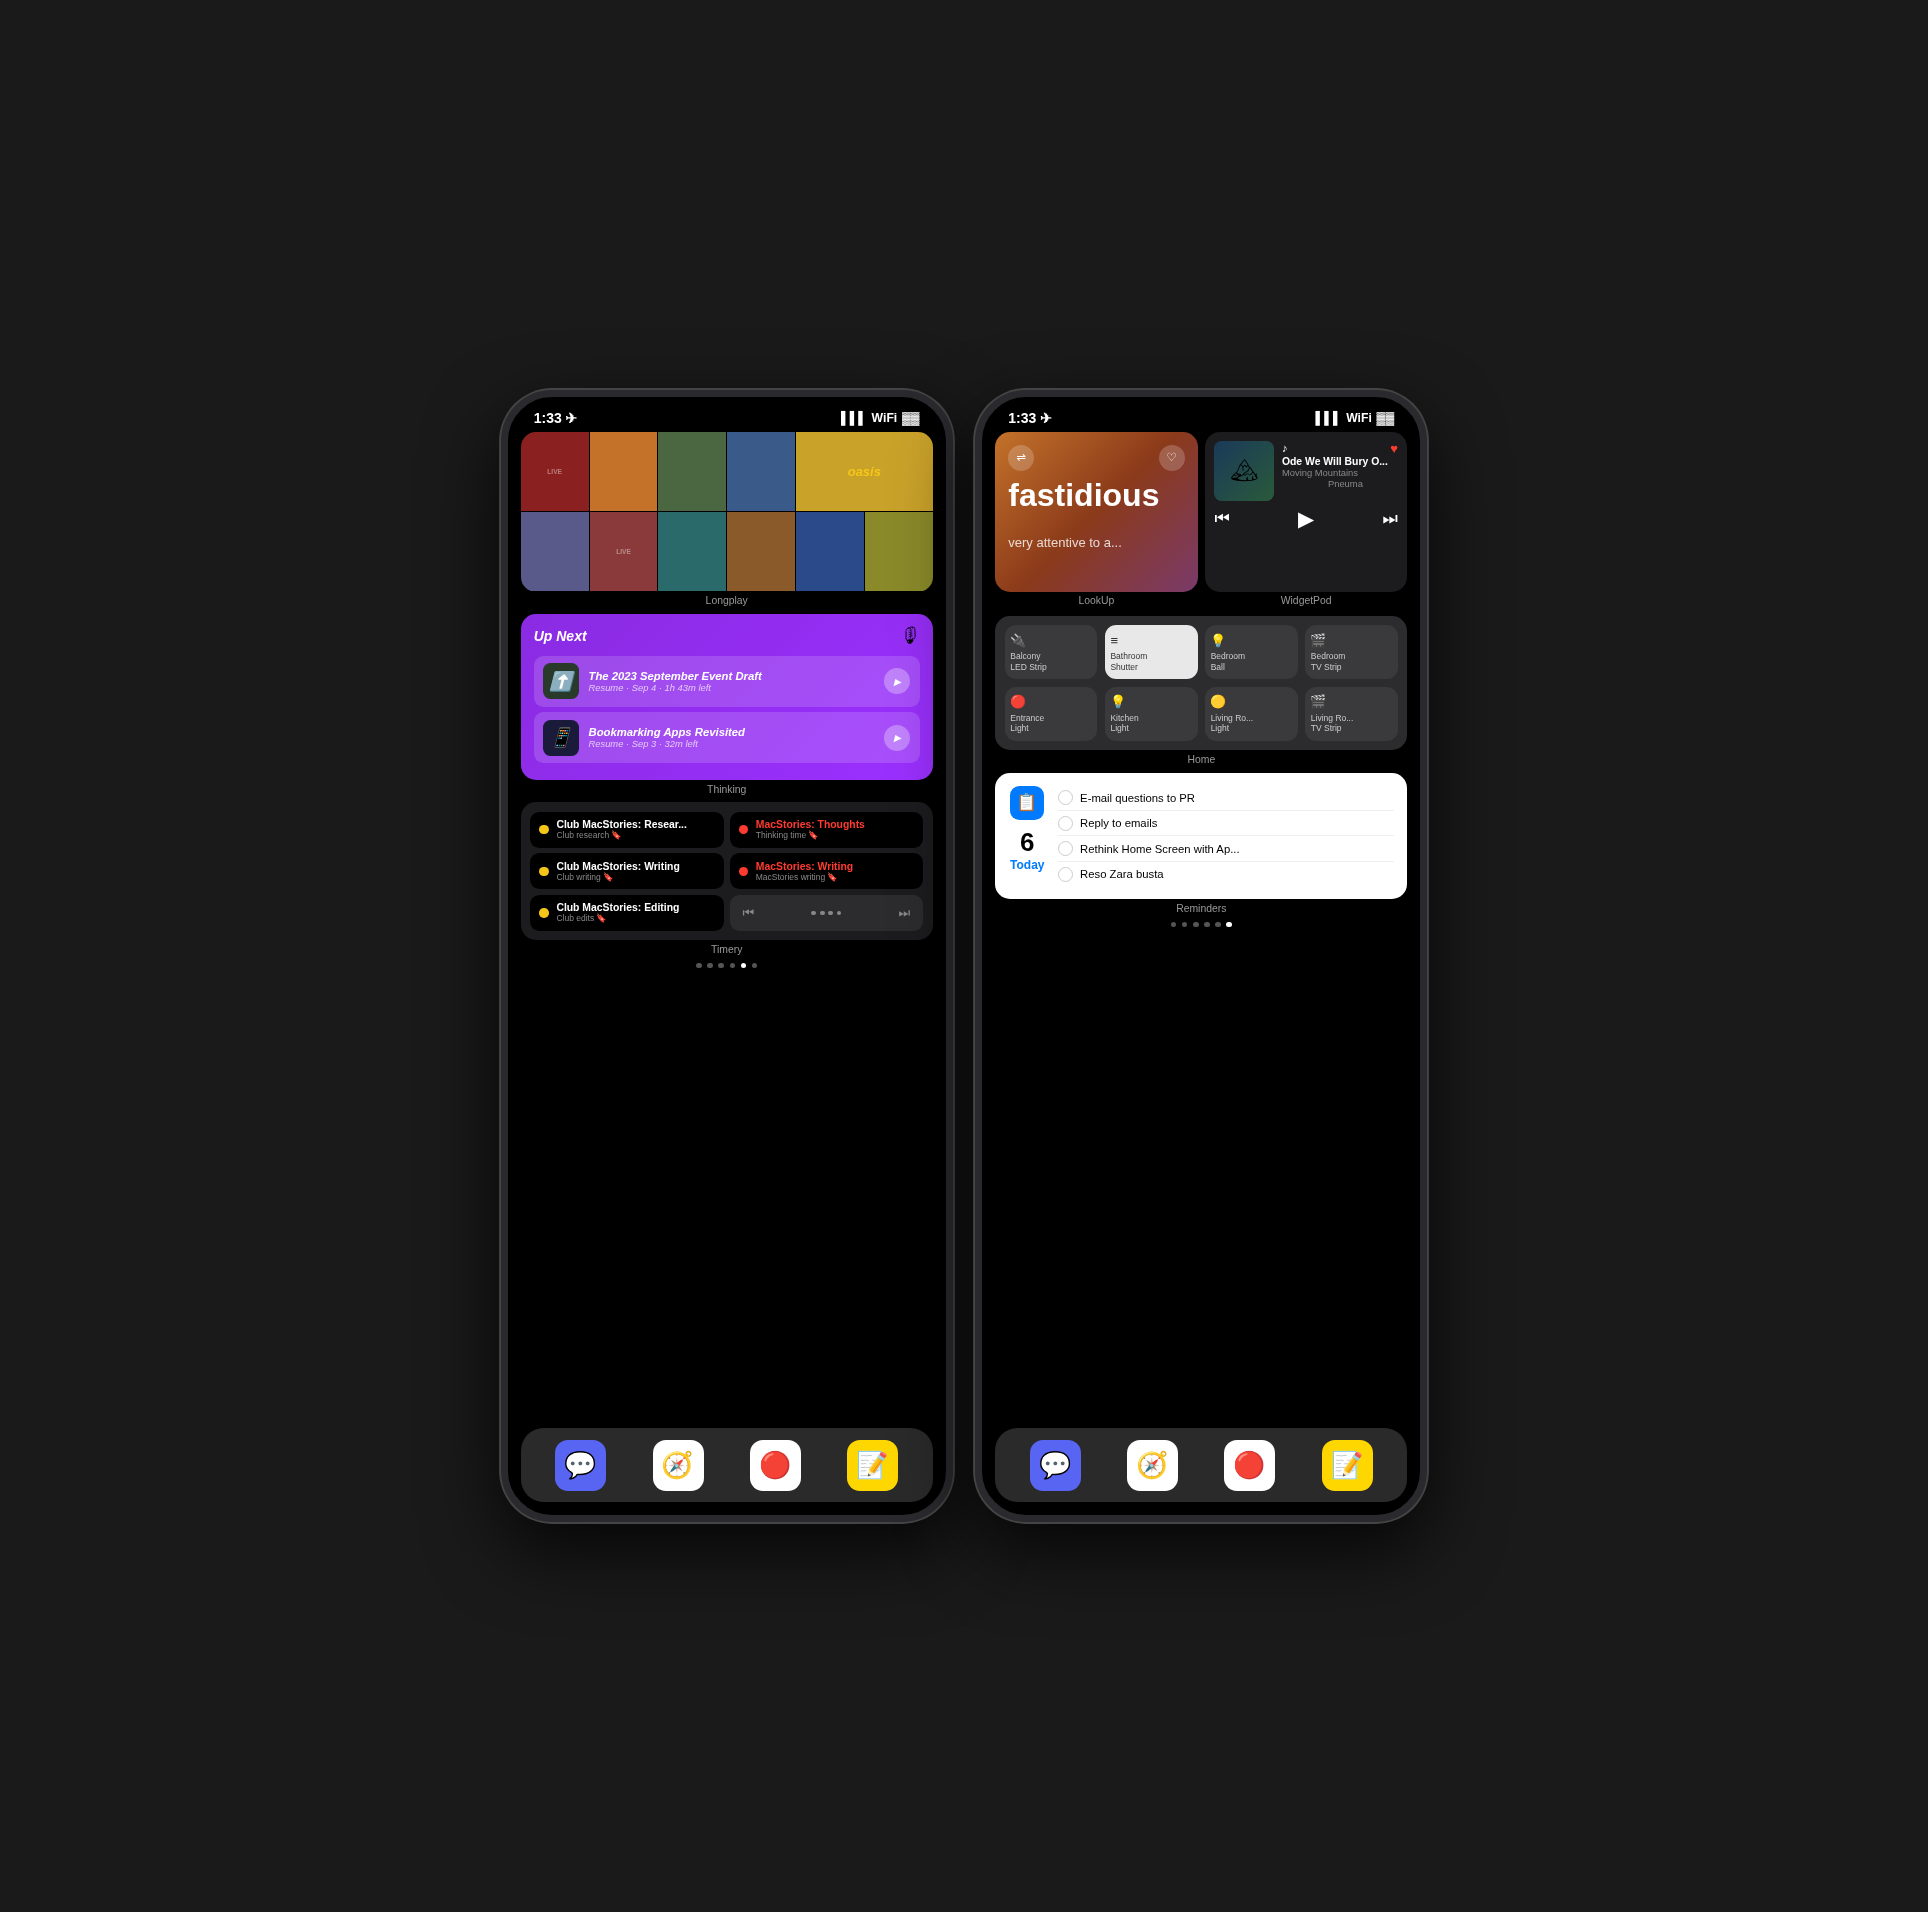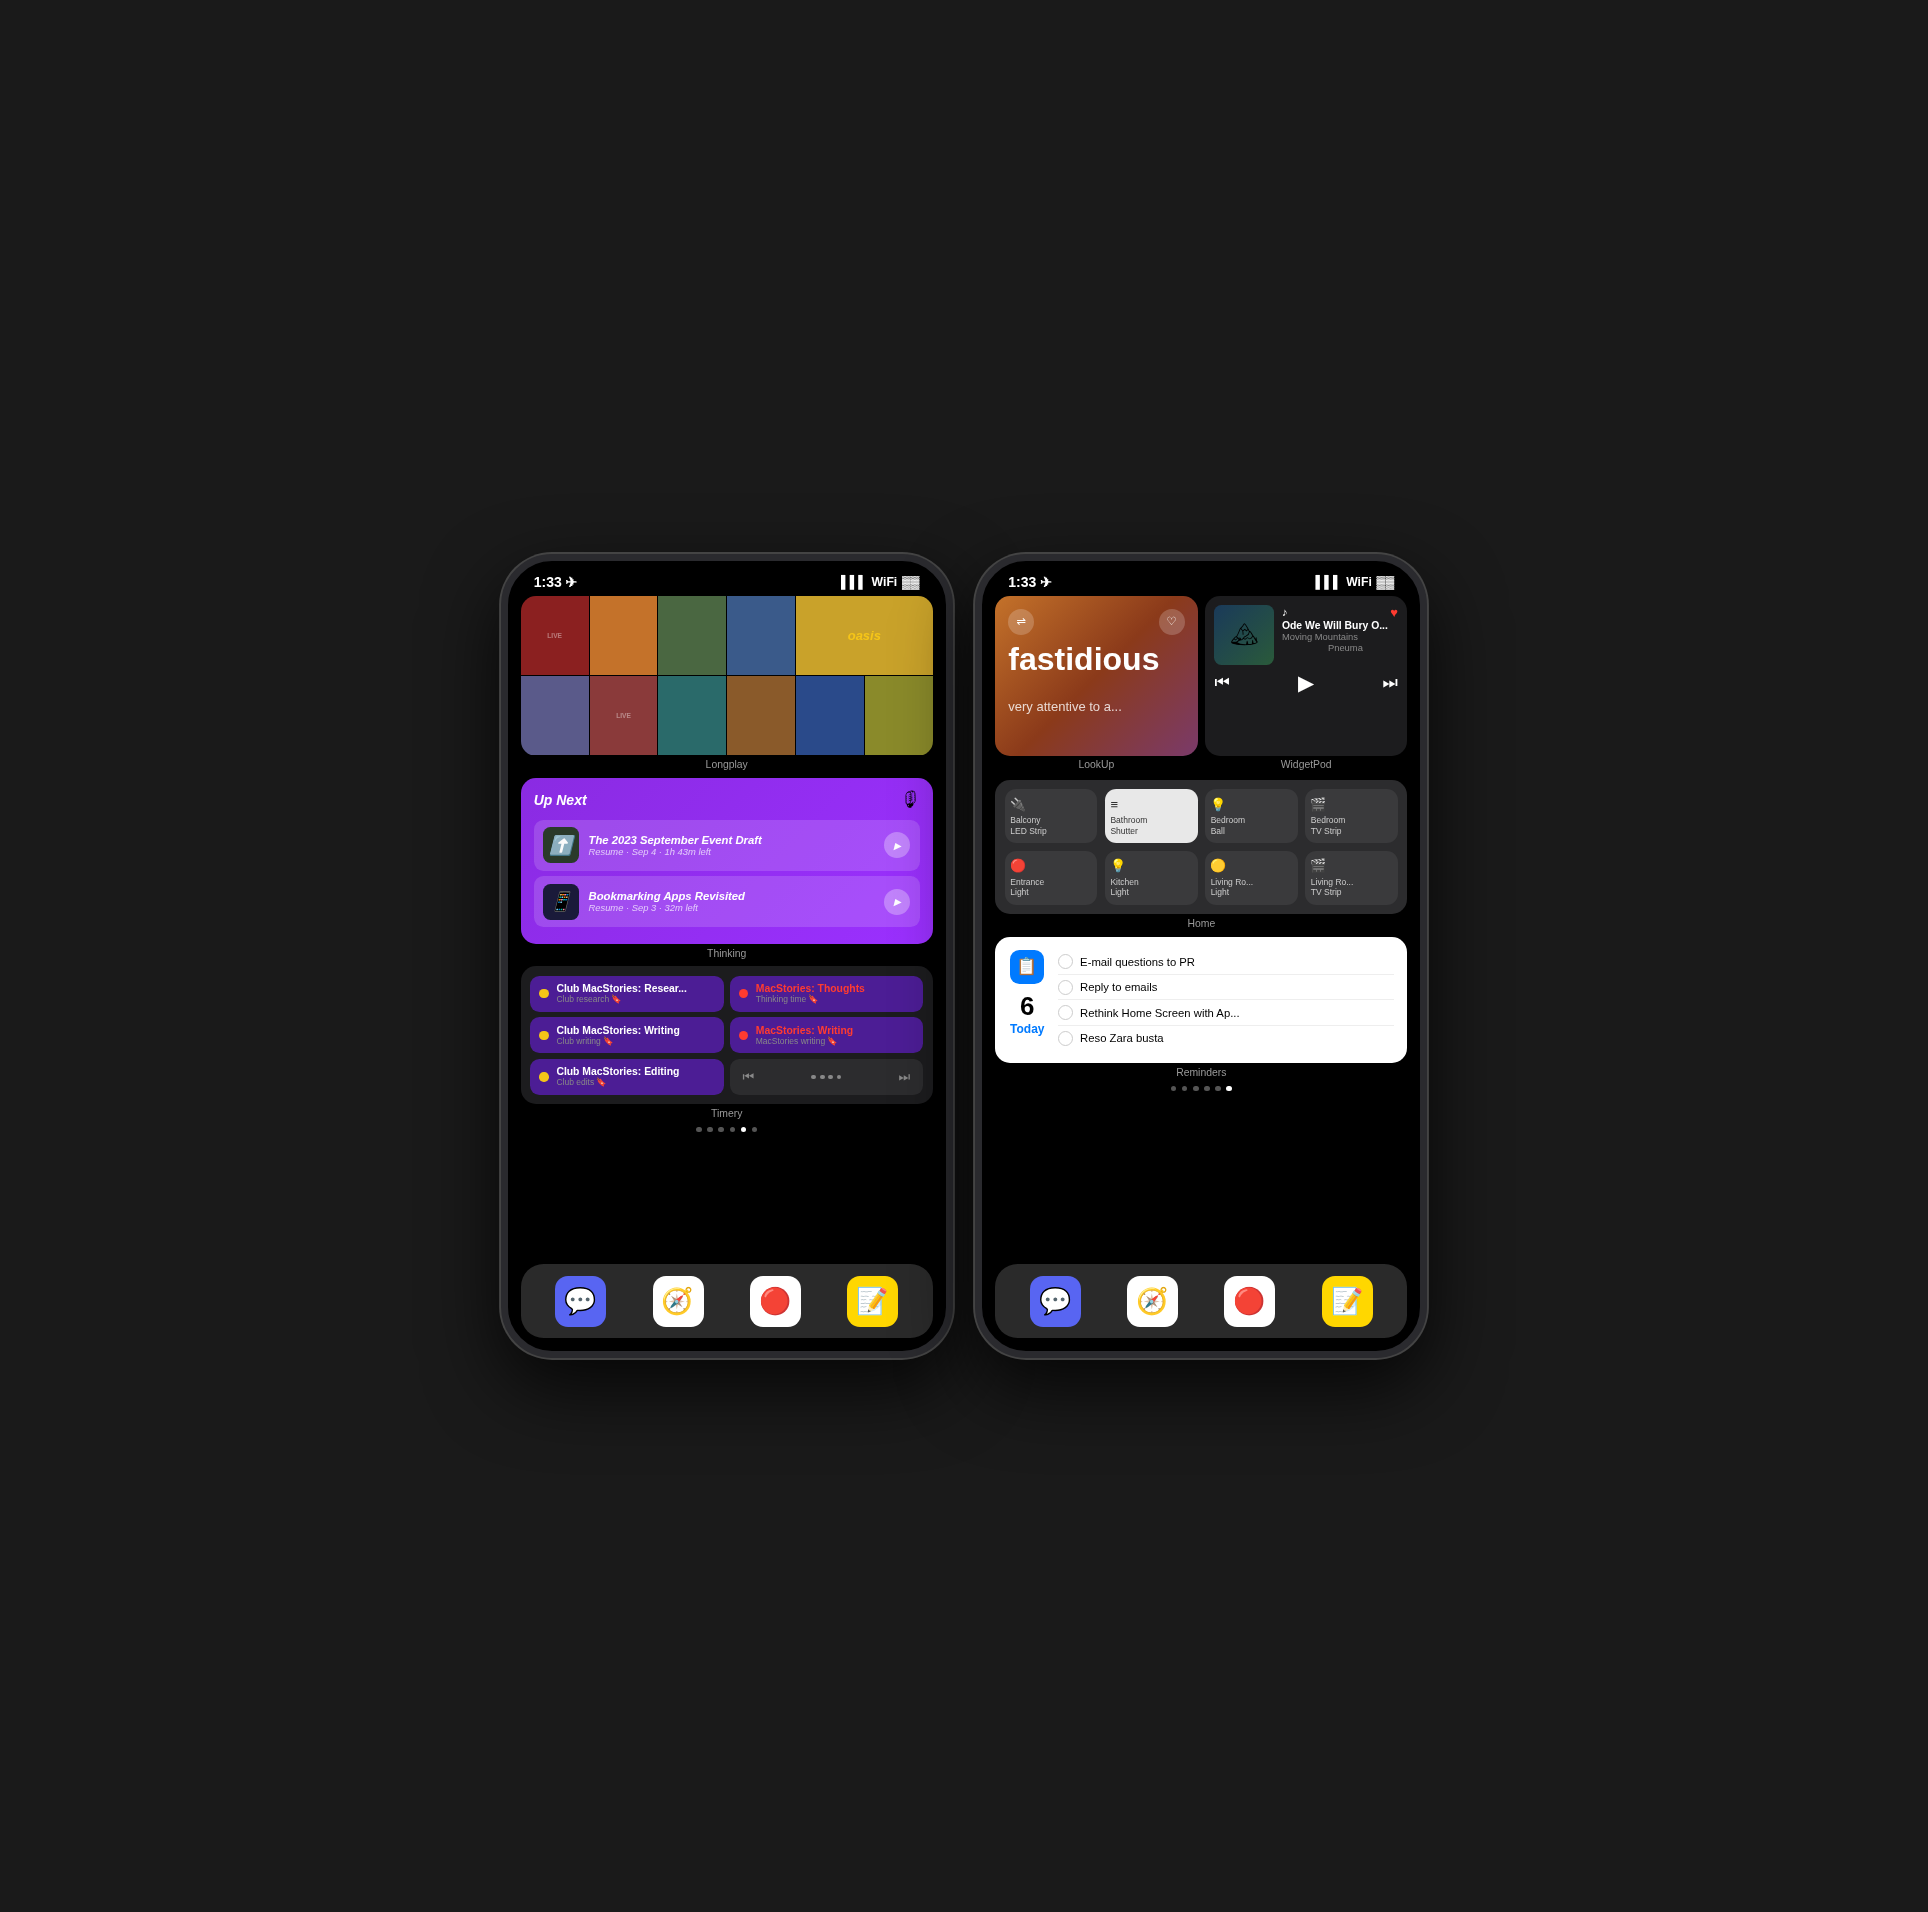--- a/index.html
+++ b/index.html
@@ -10,21 +10,21 @@
       align-items: center;
       min-height: 100vh;
       font-family: -apple-system, BlinkMacSystemFont, 'SF Pro Display', 'Helvetica Neue', sans-serif;
       gap: 30px;
       padding: 19px;
     }
 
     
     .phone {
       width: 452px;
-      height: 804px;
+      height: 1132px;
       background: #000;
       border-radius: 51px;
       border: 7.5px solid #2a2a2e;
       position: relative;
       overflow: hidden;
       box-shadow: 0 0 0 1.9px #444, 0 28px 75px rgba(0,0,0,0.8);
     }
     .phone::before {
       content: '';
       position: absolute;
@@ -121,21 +121,21 @@
     
     .timery-widget {
       background: #1C1C1E;
       border-radius: 15px;
       padding: 9.4px;
       display: grid;
       grid-template-columns: 1fr 1fr;
       gap: 5.6px;
     }
     .timery-item {
-      background: #4c1d95;
+      background: #000000;
       border-radius: 9.4px;
       padding: 7.5px 9.4px;
       display: flex;
       align-items: center;
       gap: 7.5px;
     }
     .timery-dot {
       width: 9.4px; height: 9.4px;
       border-radius: 50%;
       flex-shrink: 0;

